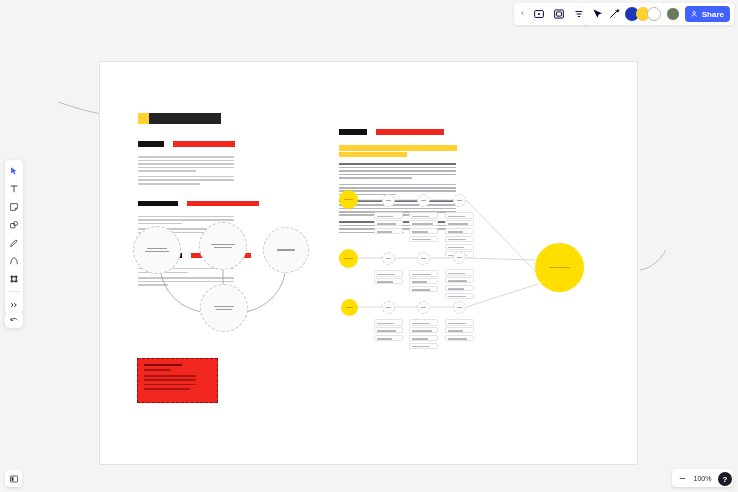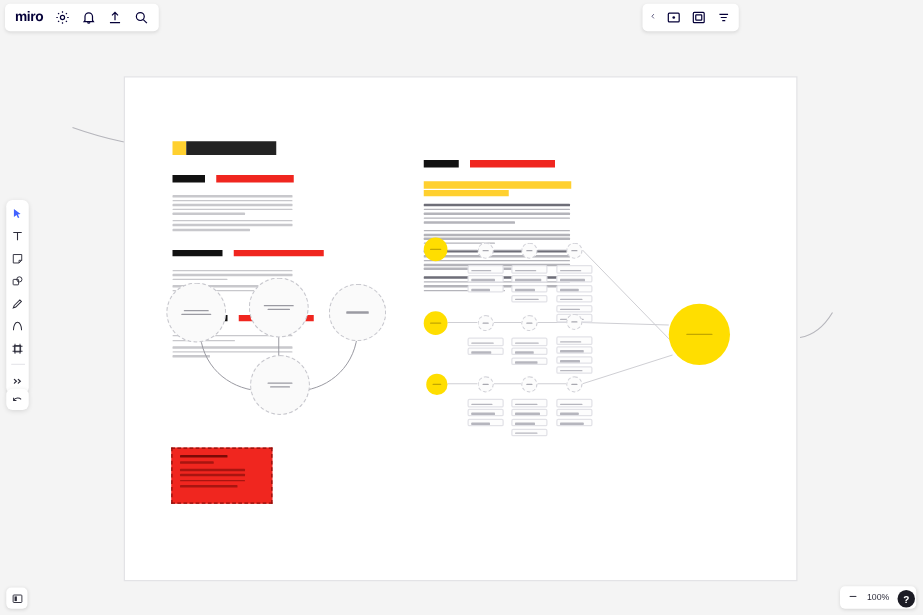--- a/index.html
+++ b/index.html
@@ -198,46 +198,20 @@
 
   .wire { position: absolute; left: 0; top: 0; pointer-events: none; overflow: visible; }
 </style>
 </head>
 <body>
 
 <div id="app">
 
   <div class="topbar">
 
-    <div class="tb-left">
-      <span class="miro-logo">miro</span>
-      <span class="tb-ico">
-        <svg viewBox="0 0 16 16" fill="none" stroke="currentColor" stroke-width="1.3">
-          <circle cx="8" cy="8" r="2.2"></circle>
-          <path d="M8 1.4v1.6M8 13v1.6M1.4 8h1.6M13 8h1.6M3.3 3.3l1.1 1.1M11.6 11.6l1.1 1.1M12.7 3.3l-1.1 1.1M4.4 11.6l-1.1 1.1"></path>
-        </svg>
-      </span>
-      <span class="tb-ico">
-        <svg viewBox="0 0 16 16" fill="none" stroke="currentColor" stroke-width="1.3">
-          <path d="M4 11V7a4 4 0 0 1 8 0v4l1 1.5H3L4 11z"></path>
-          <path d="M6.6 13.2a1.6 1.6 0 0 0 2.8 0"></path>
-        </svg>
-      </span>
-      <span class="tb-ico">
-        <svg viewBox="0 0 16 16" fill="none" stroke="currentColor" stroke-width="1.3">
-          <path d="M8 11V2.6M4.8 5.8L8 2.6l3.2 3.2M2.6 13.4h10.8"></path>
-        </svg>
-      </span>
-      <span class="tb-ico">
-        <svg viewBox="0 0 16 16" fill="none" stroke="currentColor" stroke-width="1.3">
-          <circle cx="7" cy="7" r="4.2"></circle>
-            <path d="M10.2 10.2L14 14"></path>
-        </svg>
-      </span>
-    </div>
 
     <div class="tb-mid">
       <span class="tb-ico" style="width:5px">
         <svg viewBox="0 0 16 16" fill="none" stroke="currentColor" stroke-width="1.6" style="width:5px;height:10px">
           <path d="M10 2.5L5 8l5 5.5"></path>
         </svg>
       </span>
       <span class="tb-ico">
         <svg viewBox="0 0 16 16" fill="none" stroke="currentColor" stroke-width="1.3">
           <rect x="2.2" y="3.4" width="11.6" height="9.2" rx="1"></rect>
@@ -250,20 +224,45 @@
           <rect x="4.8" y="5.2" width="6.4" height="5.6" rx=".6"></rect>
         </svg>
       </span>
       <span class="tb-ico">
         <svg viewBox="0 0 16 16" fill="none" stroke="currentColor" stroke-width="1.3">
           <path d="M3.4 4.6h9.2M4.8 8h6.4M6.4 11.4h3.2"></path>
         </svg>
       </span>
     </div>
 
+    <div class="tb-right">
+      <span class="tb-ico">
+        <svg viewBox="0 0 16 16" fill="currentColor">
+          <path d="M3.2 2l5.4 11 1.6-4.4 4.4-1.6z"></path>
+        </svg>
+      </span>
+      <span class="tb-ico">
+        <svg viewBox="0 0 16 16" fill="none" stroke="currentColor" stroke-width="1.3">
+          <path d="M3 13L11.5 4.5M10.2 3.2l2.6 2.6M13.2 2l.4 1.2 1.2.4-1.2.4-.4 1.2-.4-1.2-1.2-.4 1.2-.4z" fill="currentColor"></path>
+        </svg>
+      </span>
+      <span class="av-group">
+        <span class="avatar av-blue"></span>
+        <span class="avatar av-yellow"></span>
+        <span class="avatar av-white"></span>
+      </span>
+      <span class="avatar av-photo"></span>
+      <button class="share-btn">
+        <svg viewBox="0 0 16 16" fill="none" stroke="currentColor" stroke-width="1.6">
+          <circle cx="6.4" cy="5.4" r="2.4"></circle>
+            <path d="M2 13c.6-2.4 2.4-3.6 4.4-3.6S10.2 10.6 10.8 13"></path>
+        </svg>
+        <span>Share</span>
+      </button>
+    </div>
   </div>
 
   <div class="lefttool">
     <div class="lt-item active">
       <svg viewBox="0 0 16 16" fill="currentColor">
           <path d="M3.4 1.8l8.6 6.4-3.6.6 1.9 3.9-1.7.8-1.9-3.9L3.4 12z"></path>
         </svg>
     </div>
     <div class="lt-item">
       <svg viewBox="0 0 16 16" fill="none" stroke="currentColor" stroke-width="1.4">

